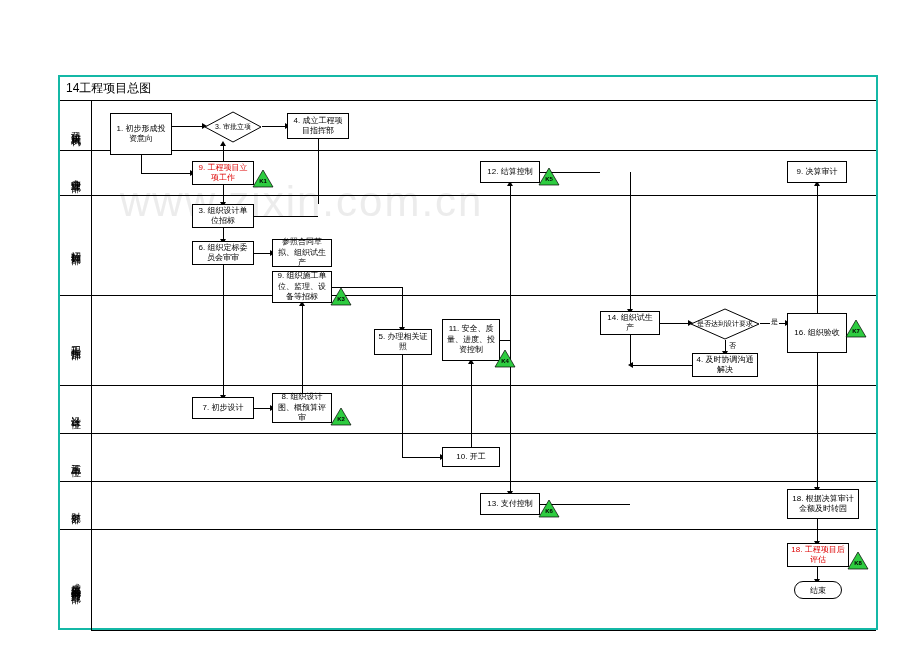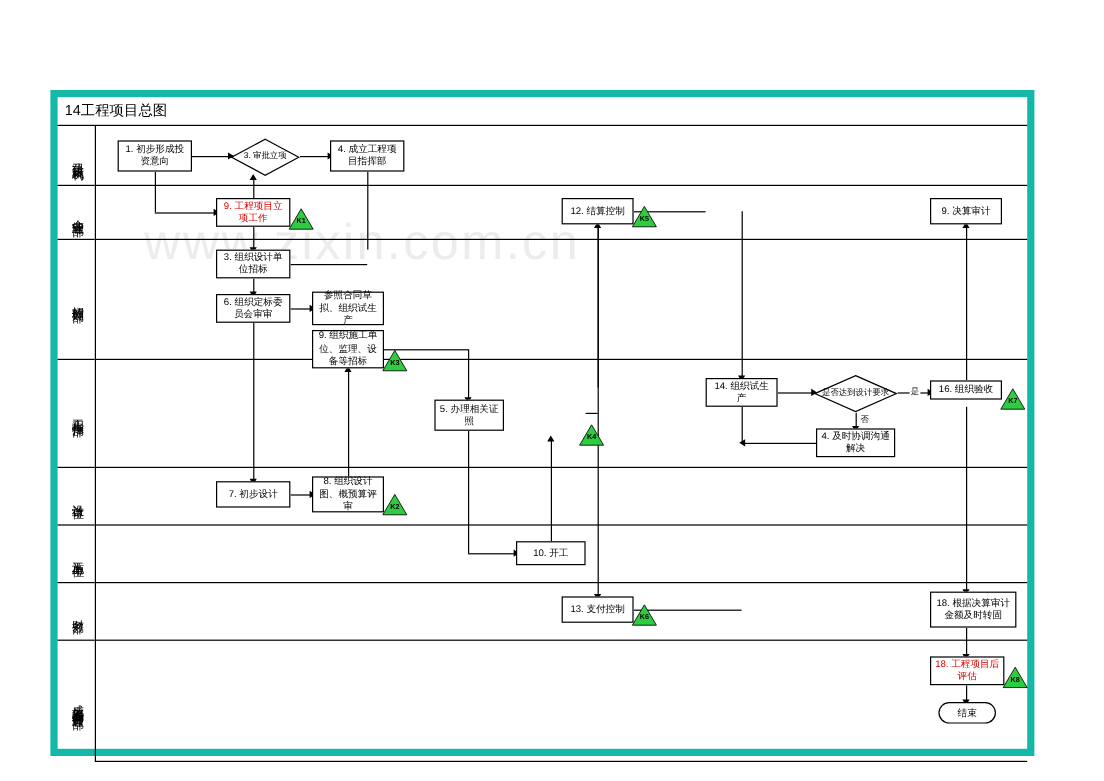--- a/index.html
+++ b/index.html
@@ -1,20 +1,20 @@
 <!DOCTYPE html>
 <html><head>
   <meta charset="utf-8">
   <style>
     * { margin: 0; padding: 0; box-sizing: border-box; }
     body { font-family: "SimSun", "Microsoft YaHei", sans-serif; background: #fff; position: relative; width: 920px; height: 651px; overflow: hidden; }
     
     .watermark { position: absolute; top: 178px; left: 120px; font-size: 42px; color: rgba(200,200,200,0.35); font-weight: 300; letter-spacing: 2px; z-index: 0; font-family: Arial, sans-serif; }
     
-    .frame { position: absolute; top: 75px; left: 42px; width: 820px; height: 555px; border: 6px solid #14b8a6; }
+    .frame { position: absolute; top: 75px; left: 58px; width: 820px; height: 555px; border: 2px solid #14b8a6; }
     
     .title-row { height: 24px; border-bottom: 1px solid #000; display: flex; align-items: center; padding-left: 6px; font-size: 12px; }
     
     .lanes { display: flex; height: 530px; }
     .lane-labels { width: 32px; border-right: 1px solid #000; display: flex; flex-direction: column; }
     .lane-label { border-bottom: 1px solid #000; display: flex; align-items: center; justify-content: center; font-size: 10px; writing-mode: vertical-rl; text-orientation: upright; letter-spacing: 1px; }
     .lane-label:last-child { border-bottom: none; }
     .lane-body { flex: 1; position: relative; }
     .lane-row { position: absolute; left: 0; right: 0; border-bottom: 1px solid #000; }
     .lane-row:last-child { border-bottom: none; }
@@ -63,21 +63,21 @@
     <div class="lane-body">
       <div class="lane-row" style="top:0;height:50px"></div>
       <div class="lane-row" style="top:50px;height:45px"></div>
       <div class="lane-row" style="top:95px;height:100px"></div>
       <div class="lane-row" style="top:195px;height:90px"></div>
       <div class="lane-row" style="top:285px;height:48px"></div>
       <div class="lane-row" style="top:333px;height:48px"></div>
       <div class="lane-row" style="top:381px;height:48px"></div>
       <div class="lane-row" style="top:429px;height:101px"></div>
 
-      <div class="box" style="left:18px;top:12px;width:62px;height:26px">1. 初步形成投资意向</div>
+      <div class="box" style="left:18px;top:12px;width:62px;height:42px">1. 初步形成投资意向</div>
       <div class="diamond" style="left:112px;top:10px">
         <svg viewBox="0 0 58 32">
             <polygon points="29,1 57,16 29,31 1,16" fill="#fff" stroke="#000" stroke-width="1"></polygon>
           </svg>
         <div class="dtext">3. 审批立项</div>
       </div>
       <div class="box" style="left:195px;top:12px;width:62px;height:26px">4. 成立工程项目指挥部</div>
 
       <div class="box red" style="left:100px;top:60px;width:62px;height:24px">9. 工程项目立项工作</div>
       <div class="tri" style="left:160px;top:68px"><svg viewBox="0 0 22 19">
@@ -91,32 +91,33 @@
 
       <div class="box" style="left:100px;top:103px;width:62px;height:24px">3. 组织设计单位招标</div>
       <div class="box" style="left:100px;top:140px;width:62px;height:24px">6. 组织定标委员会审审</div>
       <div class="box" style="left:180px;top:138px;width:60px;height:28px">参照合同草拟、组织试生产</div>
       <div class="box" style="left:180px;top:170px;width:60px;height:32px">9. 组织施工单位、监理、设备等招标</div>
       <div class="tri" style="left:238px;top:186px"><svg viewBox="0 0 22 19">
             <polygon points="11,1 21,18 1,18" fill="#2ecc40" stroke="#000" stroke-width="0.7"></polygon>
           </svg><div class="ttext">K3</div></div>
 
       <div class="box" style="left:282px;top:228px;width:58px;height:26px">5. 办理相关证照</div>
+      <div class="box" style="left:350px;top:218px;width:58px;height:42px">11. 安全、质量、进度、投资控制</div>
       <div class="tri" style="left:402px;top:248px"><svg viewBox="0 0 22 19">
             <polygon points="11,1 21,18 1,18" fill="#2ecc40" stroke="#000" stroke-width="0.7"></polygon>
           </svg><div class="ttext">K4</div></div>
       <div class="box" style="left:508px;top:210px;width:60px;height:24px">14. 组织试生产</div>
       <div class="diamond" style="left:598px;top:207px;width:70px;height:32px">
         <svg viewBox="0 0 70 32">
             <polygon points="35,1 69,16 35,31 1,16" fill="#fff" stroke="#000" stroke-width="1"></polygon>
           </svg>
         <div class="dtext">是否达到设计要求</div>
       </div>
       <div class="box" style="left:600px;top:252px;width:66px;height:24px">4. 及时协调沟通解决</div>
-      <div class="box" style="left:695px;top:212px;width:60px;height:16px">16. 组织验收</div>
+      <div class="box" style="left:695px;top:212px;width:60px;height:40px">16. 组织验收</div>
       <div class="tri" style="left:753px;top:218px"><svg viewBox="0 0 22 19">
             <polygon points="11,1 21,18 1,18" fill="#2ecc40" stroke="#000" stroke-width="0.7"></polygon>
           </svg><div class="ttext">K7</div></div>
 
       <div class="box" style="left:100px;top:296px;width:62px;height:22px">7. 初步设计</div>
       <div class="box" style="left:180px;top:292px;width:60px;height:30px">8. 组织设计图、概预算评审</div>
       <div class="tri" style="left:238px;top:306px"><svg viewBox="0 0 22 19">
             <polygon points="11,1 21,18 1,18" fill="#2ecc40" stroke="#000" stroke-width="0.7"></polygon>
           </svg><div class="ttext">K2</div></div>
 

